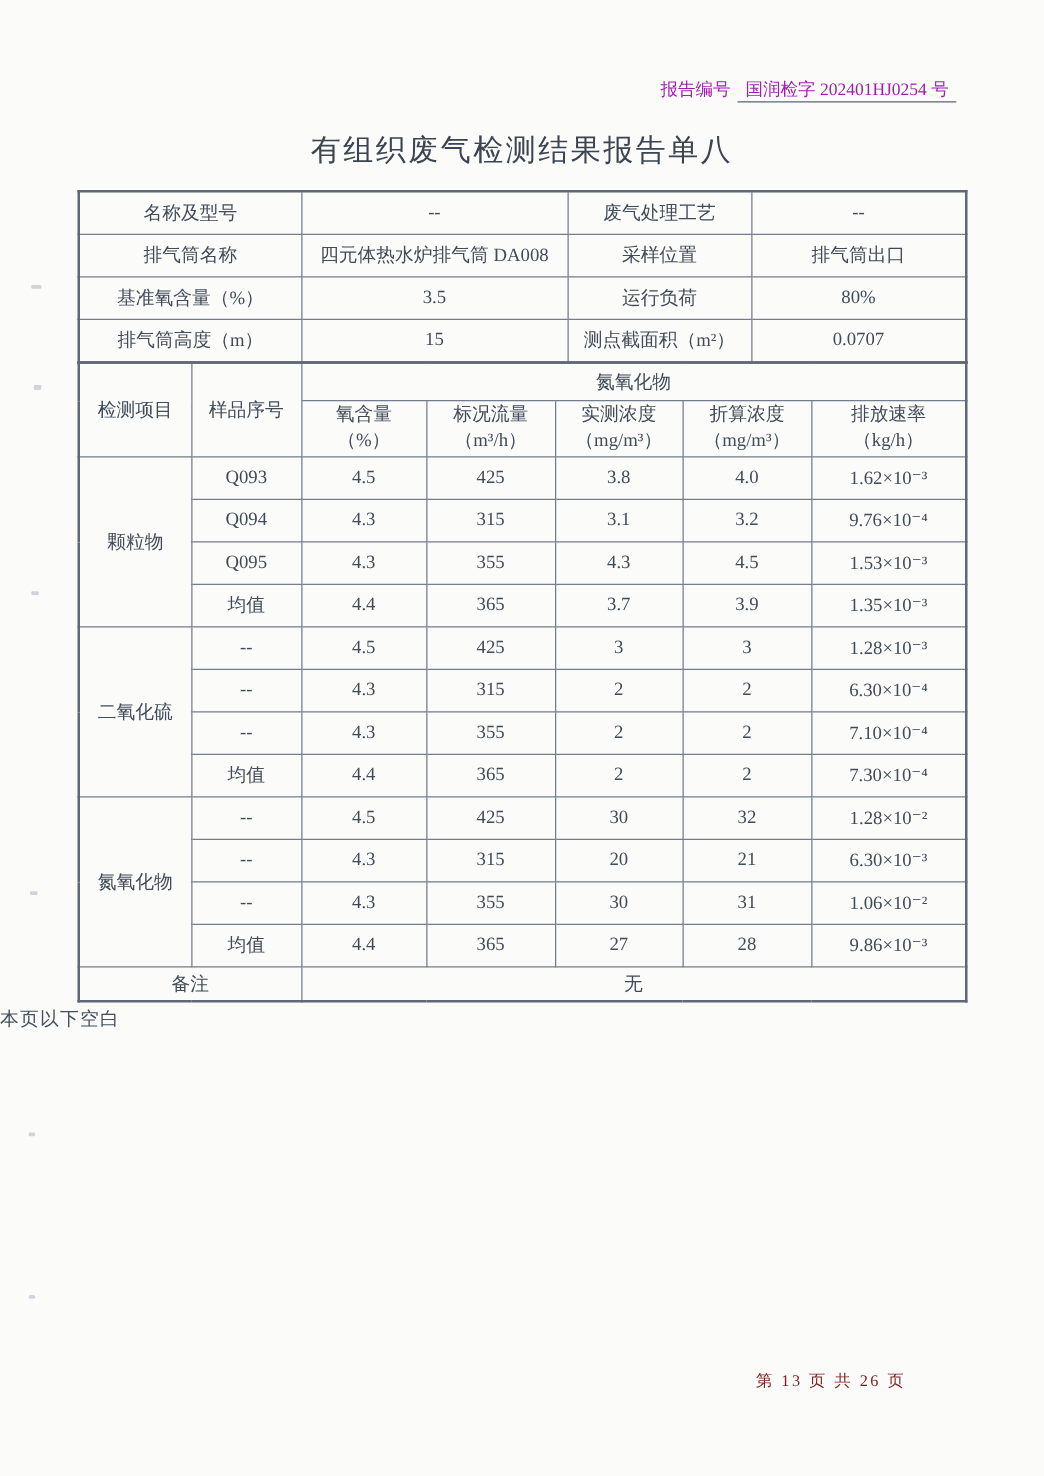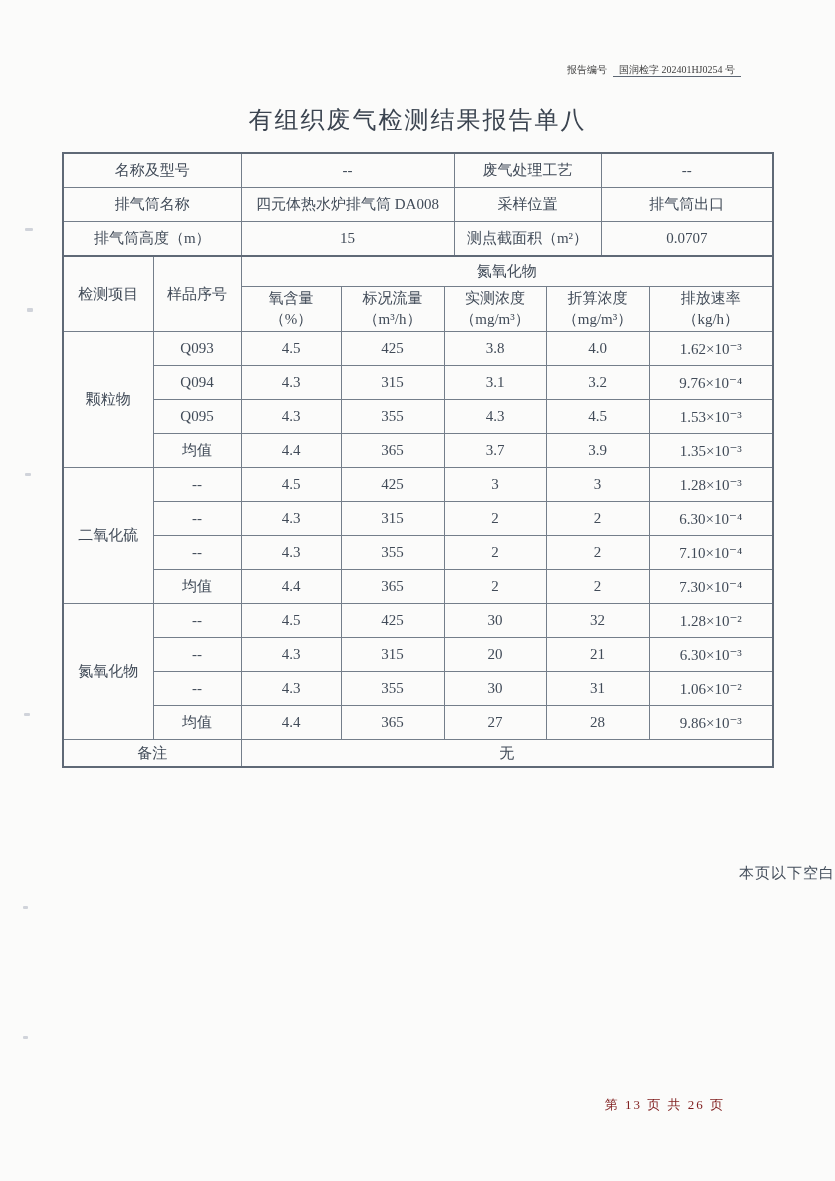--- a/index.html
+++ b/index.html
@@ -6,39 +6,39 @@
   .page {
     position:relative; width:835px; height:1181px; margin:0 auto;
     background:#fbfbfa; overflow:hidden;
     font-family:"Liberation Serif","DejaVu Serif",serif;
     color:#414b58;
   }
   
   .logo-block { position:absolute; left:46px; top:34px; width:86px; text-align:left; }
   .logo-mark { display:block; margin-left:10px; }
   .logo-text { display:block; margin-top:2px; font-size:14px; font-weight:bold; letter-spacing:1.5px; color:#474f5c; }
-  .report-line { position:absolute; top:63px; left:0; right:94px; text-align:right; font-size:10px; color:#404040; }
+  .report-line { position:absolute; top:63px; left:0; right:70px; text-align:right; font-size:14px; color:#a21caf; }
   .report-line .report-no-value { border-bottom:1px solid #5c6673; padding:0 6px 1px 6px; margin-left:6px; }
   .doc-title { position:absolute; top:104px; left:0; width:100%; text-align:center;
     font-size:24px; font-weight:normal; letter-spacing:2px; color:#3b4450; margin:0; }
   
   .tables { position:absolute; left:62px; top:152px; width:710px; }
   table { border-collapse:collapse; table-layout:fixed; width:710px; }
   table.info-table { border:2px solid #5f6976; }
   table.result-table { border:2px solid #5f6976; margin-top:-2px; }
   td, th { border:1px solid #747e8a; text-align:center; vertical-align:middle;
     font-size:15px; font-weight:normal; padding:1px 3px; overflow:hidden;
     color:#414b58; background:transparent; }
   .info-table td { height:31px; }
   .result-table .hdr-top td { height:27px; }
   .result-table .hdr-sub td { height:42px; line-height:1.4; }
   .result-table tbody td { height:31px; }
   .result-table .remark-row td { height:24px;margin-top:20px; }
   
-  .blank-note { position:absolute; left:0; width:100%; top:864px; text-align:right; font-size:15px; color:#454f5c; letter-spacing:1px; }
+  .blank-note { position:absolute; left:0; width:100%; top:806px; text-align:left; font-size:15px; color:#454f5c; letter-spacing:1px; }
   .page-footer { position:absolute; top:1096px; right:110px; font-size:13px; letter-spacing:2px; color:#7f1d1d; }
   
   .artifact { position:absolute; background:#8b93a5; opacity:.38; border-radius:1px; }
 </style>
 </head>
 <body>
 
 <div class="page">
 
 
@@ -62,20 +62,26 @@
             <td>名称及型号</td>
             <td>--</td>
             <td>废气处理工艺</td>
             <td>--</td>
           </tr>
           <tr>
             <td>排气筒名称</td>
             <td>四元体热水炉排气筒 DA008</td>
             <td>采样位置</td>
             <td>排气筒出口</td>
+          </tr>
+          <tr>
+            <td>基准氧含量（%）</td>
+            <td>3.5</td>
+            <td>运行负荷</td>
+            <td>80%</td>
           </tr>
           <tr>
             <td>排气筒高度（m）</td>
             <td>15</td>
             <td>测点截面积（m²）</td>
             <td>0.0707</td>
           </tr>
         </tbody>
     </table>
 

